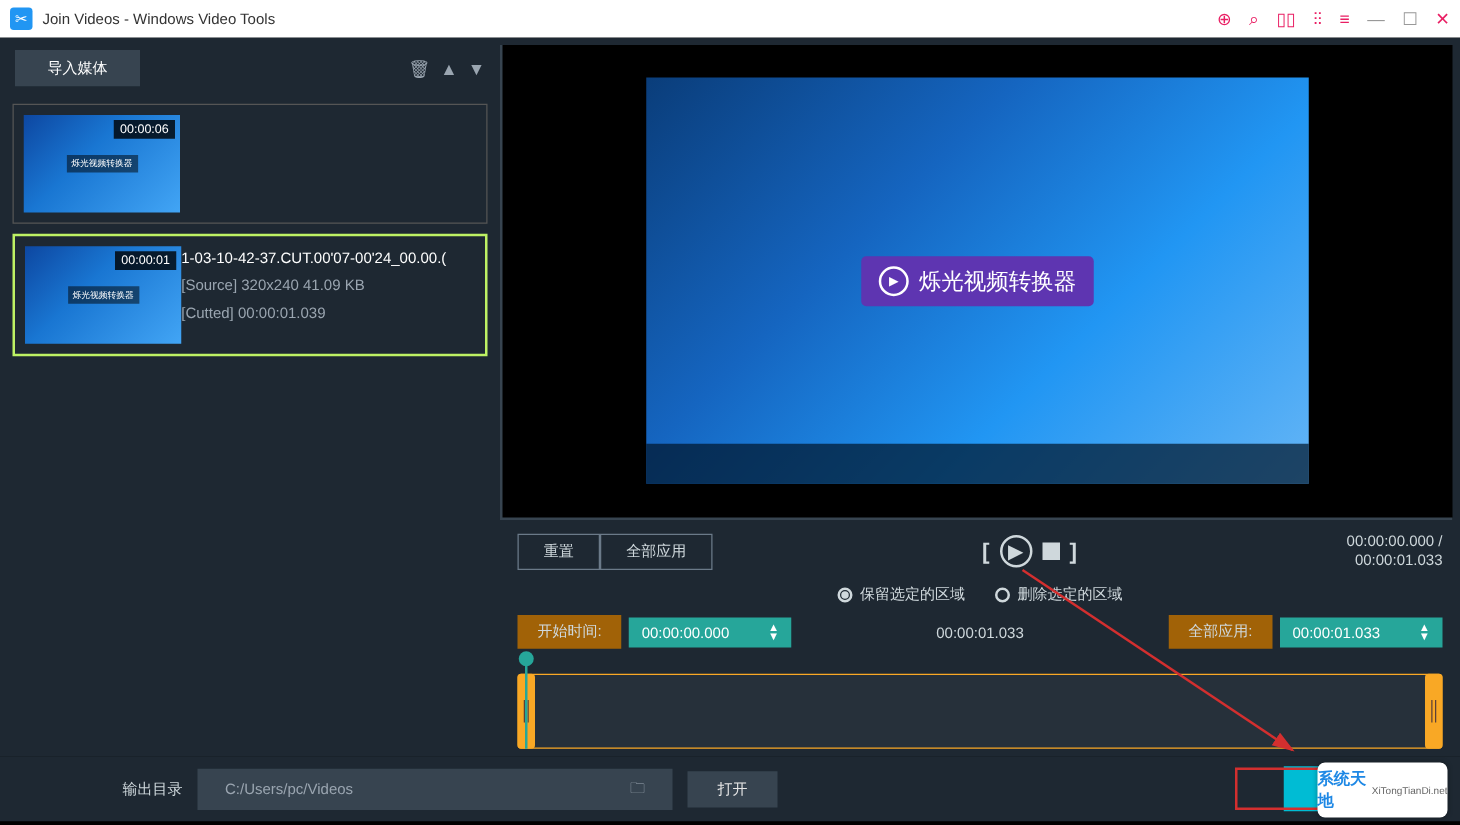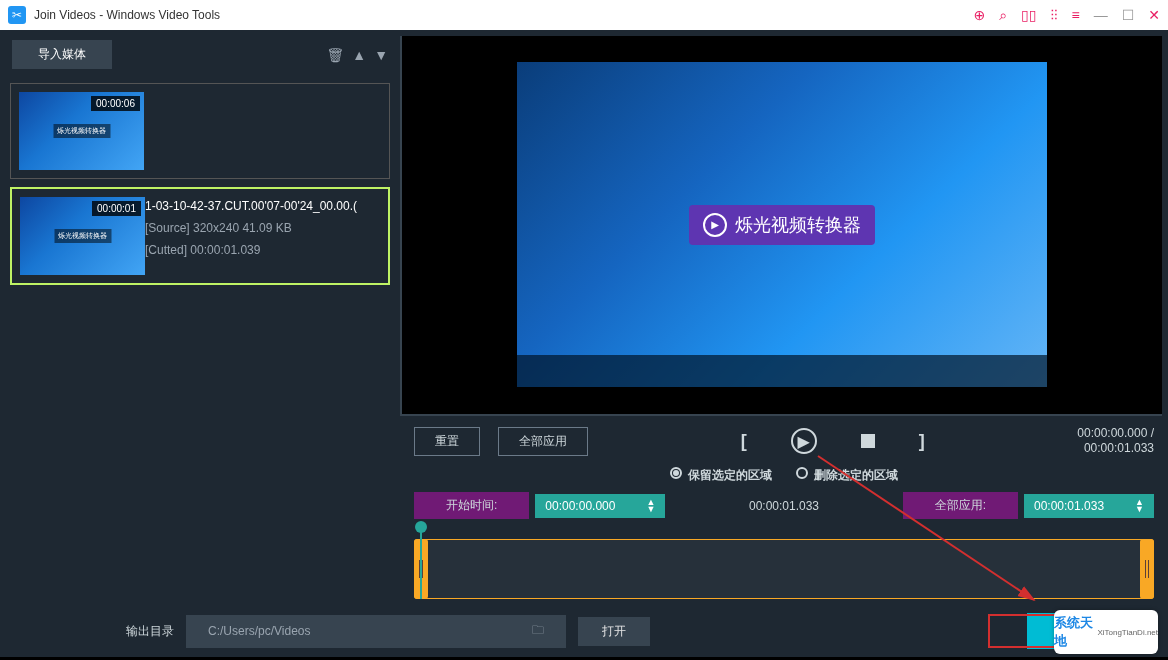--- a/index.html
+++ b/index.html
@@ -27,46 +27,46 @@
 .media-info { display: flex; flex-direction: column; gap: 8px; color: #9aa5b0; font-size: 12px; padding-top: 2px; }
 .media-info .fname { color: #fff; font-size: 12px; }
 
 .preview-area { flex: 1; background: #000; display: flex; align-items: center; justify-content: center; border-left: 2px solid #374450; border-bottom: 2px solid #374450; margin-top: 6px; margin-right: 6px; }
 .preview-img { width: 530px; height: 325px; background: linear-gradient(135deg, #0a3d7a 0%, #1565c0 35%, #2196f3 65%, #64b5f6 100%); position: relative; display: flex; align-items: center; justify-content: center; }
 .preview-label { background: #5e35b1; color: #fff; padding: 8px 14px; font-size: 18px; border-radius: 4px; display: flex; align-items: center; gap: 8px; }
 .preview-label .picon { width: 24px; height: 24px; border: 2px solid #fff; border-radius: 50%; display: flex; align-items: center; justify-content: center; font-size: 10px; }
 .preview-taskbar { position: absolute; bottom: 0; left: 0; right: 0; height: 32px; background: rgba(0,20,40,0.7); }
 
 .controls { padding: 10px 14px 6px; background: #1e2832; }
-.ctrl-row1 { display: flex; align-items: center; gap: 18px; }
+.ctrl-row1 { display: flex; align-items: center; gap: 0; }
 .btn-outline { background: transparent; border: 1px solid #6b7a89; color: #cfd8dc; padding: 5px 20px; font-size: 12px; cursor: pointer; }
 .ctrl-row1 .bracket { color: #cfd8dc; font-size: 18px; font-weight: bold; }
 .play-btn { width: 26px; height: 26px; border: 2px solid #cfd8dc; border-radius: 50%; display: flex; align-items: center; justify-content: center; color: #cfd8dc; cursor: pointer; }
 .stop-btn { width: 14px; height: 14px; background: #cfd8dc; cursor: pointer; }
 .timecode { color: #cfd8dc; font-size: 12px; text-align: right; line-height: 1.3; }
 .ctrl-row2 { display: flex; justify-content: center; gap: 24px; margin: 10px 0 8px; color: #cfd8dc; font-size: 12px; }
-.radio-opt { display: flex; align-items: flex-start; gap: 6px; cursor: pointer; font-weight: bold; }
+.radio-opt { display: flex; align-items: center; gap: 6px; cursor: pointer; }
 .radio-dot { width: 12px; height: 12px; border: 2px solid #cfd8dc; border-radius: 50%; display: inline-flex; align-items: center; justify-content: center; }
 .radio-dot.checked::after { content: ""; width: 6px; height: 6px; background: #cfd8dc; border-radius: 50%; }
 .ctrl-row3 { display: flex; align-items: center; gap: 6px; margin-bottom: 8px; }
-.time-label { background: #701a75; color: #cfd8dc; padding: 5px 32px; font-size: 12px; }
+.time-label { background: #a16207; color: #cfd8dc; padding: 5px 16px; font-size: 12px; }
 .time-input { background: #26a69a; color: #fff; padding: 5px 10px; font-size: 12px; flex: 0 0 130px; display: flex; justify-content: space-between; align-items: center; }
 .time-input .spinner { font-size: 9px; line-height: 7px; }
 .mid-time { flex: 1; text-align: center; color: #cfd8dc; font-size: 12px; }
 .timeline { position: relative; height: 72px; margin-top: 4px; }
 .timeline-bar { position: absolute; top: 12px; left: 0; right: 0; bottom: 0; border: 1px solid #f9a825; border-radius: 3px; background: rgba(50,60,70,0.4); }
 .timeline-handle { position: absolute; top: 12px; bottom: 0; width: 14px; background: #f9a825; border-radius: 3px; display: flex; align-items: center; justify-content: center; gap: 2px; cursor: ew-resize; }
 .timeline-handle.left { left: 0; }
 .timeline-handle.right { right: 0; }
 .timeline-handle::before, .timeline-handle::after { content: ""; width: 1px; height: 18px; background: #5d4037; }
 .timeline-marker { position: absolute; top: 0; left: 6px; width: 2px; height: 100%; background: #26a69a; }
 .timeline-marker::before { content: ""; position: absolute; top: -6px; left: -5px; width: 12px; height: 12px; background: #26a69a; border-radius: 50%; }
 
 .footer { height: 52px; background: #1e2832; display: flex; align-items: center; padding: 0 14px; gap: 12px; position: relative; }
-.footer-label { color: #cfd8dc; font-size: 12px; margin-left: 112px; }
+.footer-label { color: #cfd8dc; font-size: 12px; margin-left: 84px; }
 .path-box { background: #374450; color: #9aa5b0; padding: 6px 22px; font-size: 12px; width: 380px; display: flex; justify-content: space-between; align-items: center; }
 .open-btn { background: #374450; color: #e5e5e5; padding: 6px 24px; font-size: 12px; cursor: pointer; }
 .merge-btn { position: absolute; right: 16px; background: #00bcd4; color: #fff; padding: 9px 56px; font-size: 13px; cursor: pointer; border: none; }
 .merge-highlight { position: absolute; right: 14px; border: 2px solid #d32f2f; width: 166px; height: 34px; pointer-events: none; }
 .arrow-line { position: absolute; pointer-events: none; }
 .watermark { position: absolute; right: 10px; bottom: 6px; width: 104px; height: 44px; background: #fff; border-radius: 6px; display: flex; align-items: center; justify-content: center; font-size: 9px; color: #1565c0; pointer-events: none; box-shadow: 0 0 4px rgba(0,0,0,0.3); }
 .watermark .wm1 { font-size: 13px; font-weight: bold; color: #1e88e5; }
 .watermark .wm2 { font-size: 8px; color: #666; }
 </style>
 </head>

